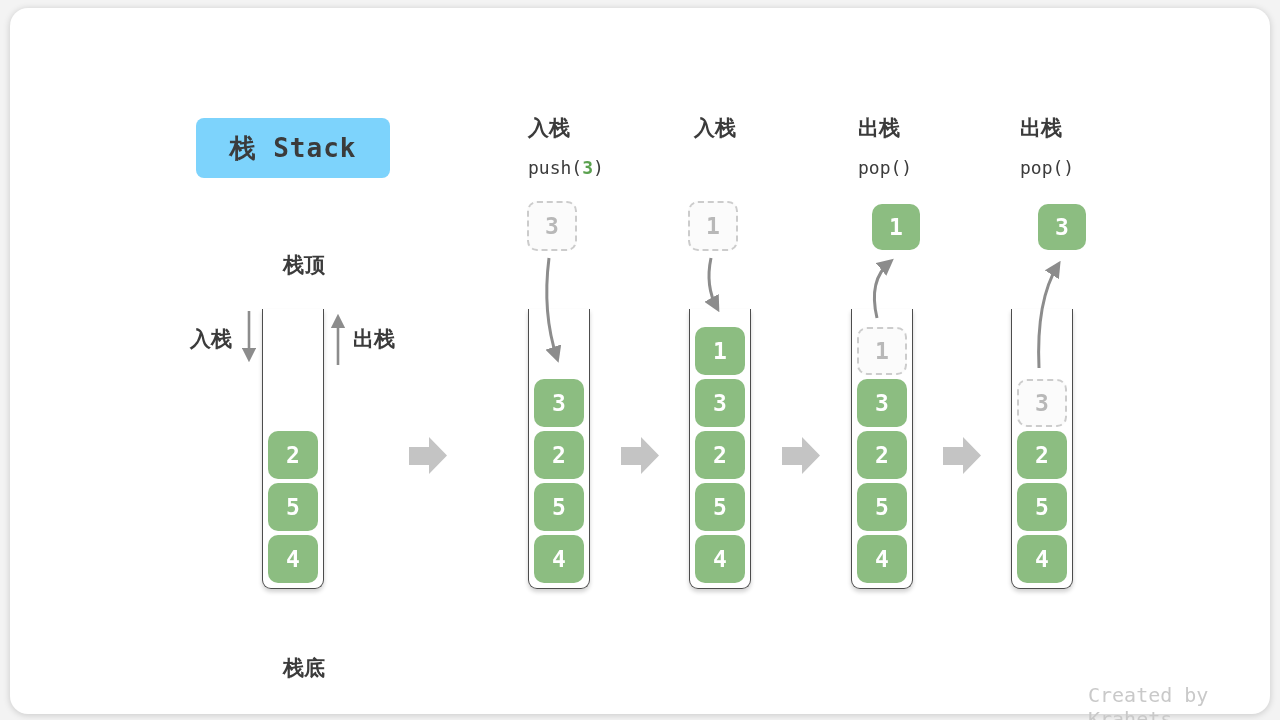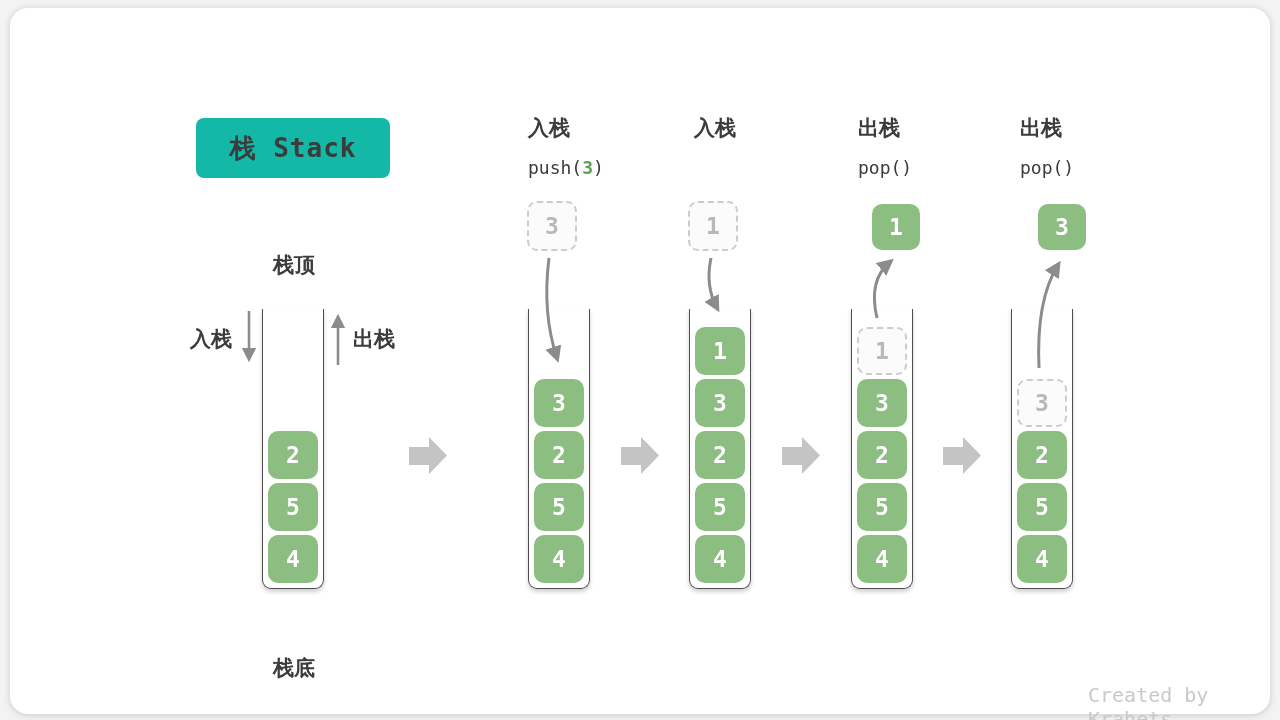--- a/index.html
+++ b/index.html
@@ -11,36 +11,36 @@
     overflow:hidden;
   }
   .card {
     position:absolute; left:10px; top:8px; width:1260px; height:706px;
     background:#ffffff; border-radius:18px;
     box-shadow:0 1px 7px rgba(0,0,0,0.18);
   }
   
   .title-box {
     position:absolute; left:186px; top:110px; width:194px; height:60px;
-    background:#14b8a6; border-radius:8px;
+    background:#7dd3fc; border-radius:8px;
     display:flex; align-items:center; justify-content:center;
     font-family:"DejaVu Sans Mono", monospace;
     font-size:26px; font-weight:bold; color:#3b3b3b; letter-spacing:1px;
   }
   
   .op-header { position:absolute; top:106px; width:160px; }
   .op-action { font-size:21px; font-weight:bold; color:#3b3b3b; }
   .op-code {
     margin-top:15px; font-family:"DejaVu Sans Mono", monospace;
     font-size:18px; color:#3c3c3c;
   }
   .op-code .arg { color:#5aa14e; font-weight:bold; }
   
   .side-label { position:absolute; font-size:21px; font-weight:bold; color:#3b3b3b; }
-  .centered { width:62px; text-align:center; }
+  .centered { width:62px; text-align:right; }
   
   .stack-group { position:absolute; top:190px; width:62px; height:400px; }
   .well {
     position:absolute; left:0; top:111px; width:62px; height:280px;
     border:1.5px solid #4d4d4d; border-top:none;
     border-radius:0 0 9px 9px;
     box-shadow:0 3px 4px rgba(0,0,0,0.18);
     background:transparent;
   }
   .block {

